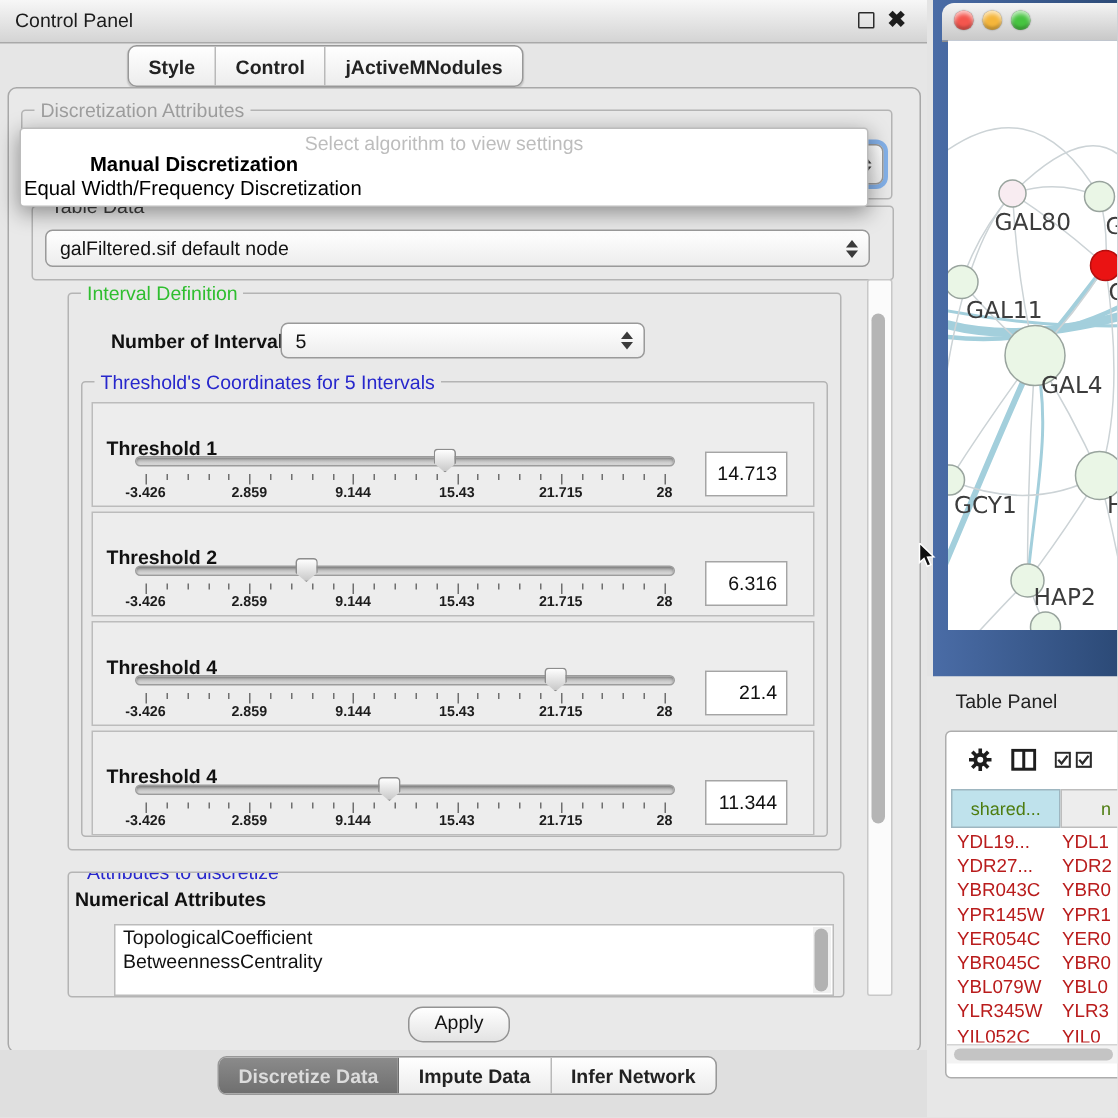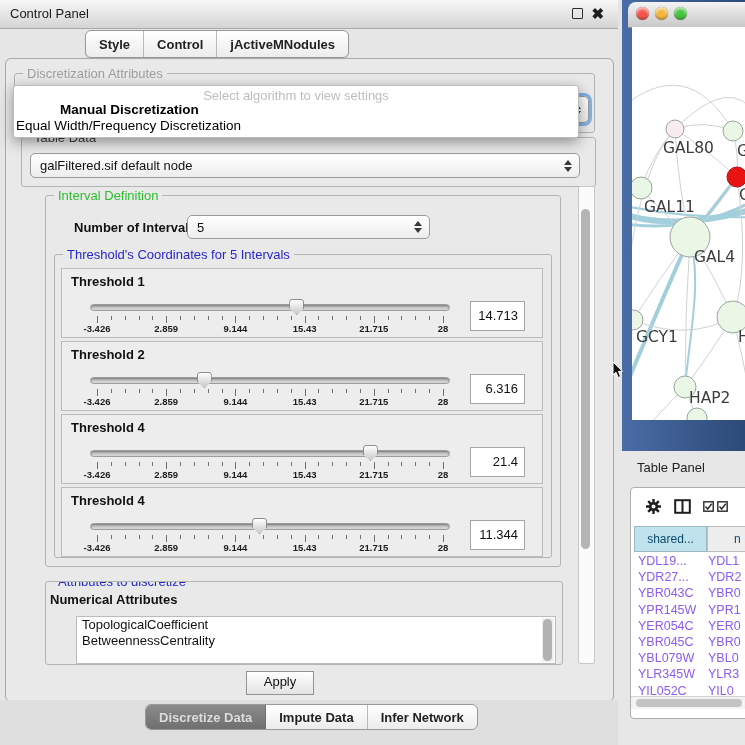--- a/index.html
+++ b/index.html
@@ -36,51 +36,51 @@
   .popup .ph{position:absolute;top:2px;left:0;width:100%;text-align:center;font-size:13px;color:#bdbdbd;}
   .popup .it1{position:absolute;top:16px;left:2px;font-size:13.5px;font-weight:bold;color:#000;margin-left:44px;}
   .popup .it2{position:absolute;top:32px;left:2px;font-size:13.5px;color:#000;}
   
   .viewport{position:absolute;left:9px;top:126px;width:578px;height:480px;}
   .vscroll{position:absolute;left:563px;top:2px;width:15px;height:476px;background:#fbfbfb;border:1px solid #c8c8c8;border-radius:2px;}
   .vscroll .thumb{position:absolute;left:2px;top:22px;width:9px;height:340px;background:#b5b5b5;border-radius:5px;}
   .numrow-label{position:absolute;left:28px;top:24px;font-size:13px;font-weight:bold;color:#111;}
   
   .tpanel{position:relative;width:482px;height:70px;background:#ededed;border:1px solid #bcbcbc;margin:0 0 3px 0;box-sizing:border-box;}
-  .tpanel .tlabel{position:absolute;left:9px;top:5px;font-size:13px;font-weight:bold;color:#111;}
+  .tpanel .tlabel{position:absolute;left:9px;top:22px;font-size:13px;font-weight:bold;color:#111;}
   .sliderarea{position:absolute;left:28px;top:30px;width:360px;height:36px;}
   .track{position:absolute;left:0;top:5px;width:360px;height:7px;border-radius:4px;background:linear-gradient(#aeaeae,#dddddd);border:1px solid #9c9c9c;box-shadow:inset 0 1px 2px rgba(0,0,0,.3);box-sizing:border-box;}
   .thumb-sl{position:absolute;top:0px;width:15px;height:16px;background:linear-gradient(#fefefe,#c9c9c9);border:1px solid #8d8d8d;box-sizing:border-box;clip-path:polygon(0 0,100% 0,100% 60%,50% 100%,0 60%);border-radius:3px 3px 0 0;}
   .tick{position:absolute;width:1px;background:#6f6f6f;}
   .slabel{position:absolute;top:24px;transform:translateX(-50%);font-size:9.5px;font-weight:bold;color:#1c1c1c;white-space:nowrap;}
   .valbox{position:absolute;right:17px;top:32px;width:55px;height:30px;background:#fff;border:1px solid #a5a5a5;font-size:13px;color:#111;text-align:right;line-height:28px;padding-right:6px;box-sizing:border-box;}
   
   .attrlist{position:absolute;left:30px;top:34px;width:478px;height:46px;background:#fff;border:1px solid #bbb;overflow:hidden;}
   .attrlist .ali{font-size:13px;color:#111;line-height:16px;padding-left:5px;white-space:nowrap;}
   .alscroll{position:absolute;right:1px;top:1px;width:12px;height:44px;background:#f0f0f0;}
   .alscroll i{position:absolute;left:1px;top:1px;width:9px;height:42px;background:#b2b2b2;border-radius:5px;display:block;}
-  .applybtn{position:absolute;left:240px;top:612px;width:66px;height:22px;background:linear-gradient(#ffffff,#e3e3e3);border:1px solid #939393;border-radius:0;font-size:13px;color:#111;text-align:center;line-height:20px;}
+  .applybtn{position:absolute;left:266px;top:612px;width:66px;height:22px;background:linear-gradient(#ffffff,#e3e3e3);border:1px solid #939393;border-radius:10px;font-size:13px;color:#111;text-align:center;line-height:20px;}
   .bottomstrip{position:absolute;left:0;top:700px;width:618px;height:45px;background:#dfdfdf;}
   .bottomtabs{position:absolute;left:145px;top:4px;height:24px;display:flex;background:linear-gradient(#ffffff,#ececec);border:1px solid #989898;border-radius:6px;overflow:hidden;}
   
   .bluezone{position:absolute;left:622px;top:0;width:123px;height:451px;background:linear-gradient(90deg,#4a6ca6,#2c4a77);}
   .net-titlebar{position:absolute;left:6px;top:2px;width:117px;height:25px;background:linear-gradient(#f4f4f4,#c8c8c8);border-radius:8px 0 0 0;border-bottom:1px solid #8f8f8f;}
   .lights{position:absolute;left:8px;top:5px;display:flex;gap:6px;}
   .light{width:13px;height:13px;border-radius:50%;box-shadow:inset 0 2px 3px rgba(255,255,255,.7),inset 0 -2px 2px rgba(0,0,0,.25),0 0 1px rgba(0,0,0,.5);}
   .net-canvas{position:absolute;left:10px;top:27px;width:113px;height:393px;background:#fff;overflow:hidden;}
   .rightlower{position:absolute;left:618px;top:451px;width:127px;height:294px;background:#e7e7e7;}
   .tp-title{position:absolute;left:19px;top:9px;font-size:13px;color:#222;}
   .tp-box{position:absolute;left:12px;top:36px;width:115px;height:230px;background:#fff;border:1px solid #adadad;border-radius:4px 0 0 4px;overflow:hidden;}
   .tp-toolbar{position:absolute;left:0;top:0;width:100%;height:36px;display:flex;align-items:center;gap:12px;padding-left:14px;}
   .tp-header{position:absolute;left:3px;top:38px;display:flex;}
-  .tp-hcell{box-sizing:border-box;border:1px solid #9eb6c0;font-size:12px;color:#0c4a6e;text-align:center;line-height:24px;height:26px;overflow:hidden;white-space:nowrap;}
+  .tp-hcell{box-sizing:border-box;border:1px solid #9eb6c0;font-size:12px;color:#4d7c0f;text-align:center;line-height:24px;height:26px;overflow:hidden;white-space:nowrap;}
   .tp-hcell.c1{width:73px;background:#bfe2ec;}
   .tp-hcell.c2{width:40px;background:#ededed;border-color:#bdbdbd;text-align:left;padding-left:26px;}
   .tp-rows{position:absolute;left:3px;top:66px;width:112px;height:141px;overflow:hidden;}
-  .tp-row{display:flex;height:16.2px;font-size:12.5px;color:#8b5cf6;}
+  .tp-row{display:flex;height:16.2px;font-size:12.5px;color:#b91c1c;}
   .tp-row span{display:block;white-space:nowrap;overflow:hidden;}
   .tp-row .c1{width:70px;padding-left:4px;}
   .tp-row .c2{width:38px;}
   .tp-hscroll{position:absolute;left:0px;top:208px;width:115px;height:12px;background:#f3f3f3;border-top:1px solid #d4d4d4;}
   .tp-hscroll i{position:absolute;left:5px;top:2px;width:106px;height:8px;background:#c4c4c4;border-radius:4px;display:block;}
   .cursor{position:absolute;left:612px;top:362px;z-index:60;}
 </style>
 </head>
 <body>
 

